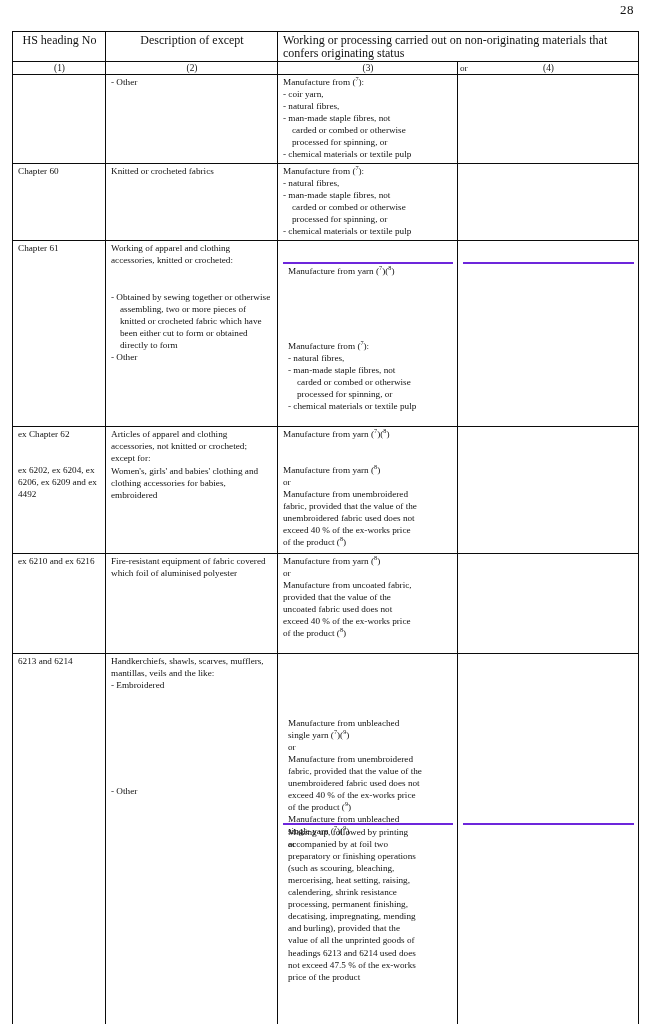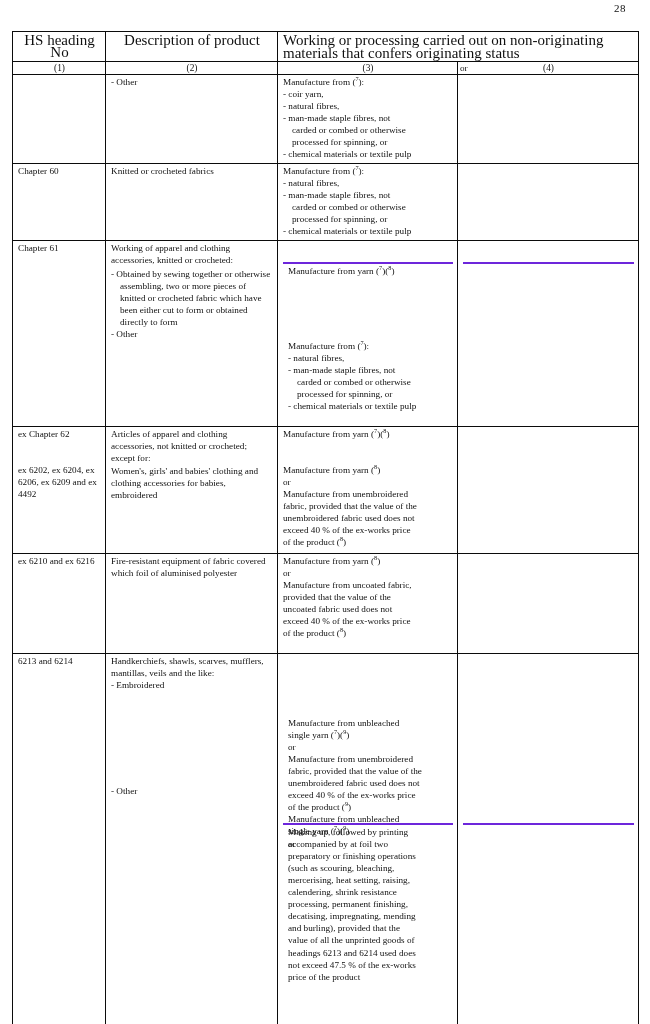--- a/index.html
+++ b/index.html
@@ -8,22 +8,22 @@
     background:#ffffff;
     font-family:"Liberation Serif", serif;
     color:#111;
     -webkit-font-smoothing:none;
     position:relative;
     overflow:hidden;
   }
   .page{position:relative;width:650px;height:1024px;box-sizing:border-box;}
 
   .page-number{
-    position:absolute;top:2px;right:24px;
-    font-size:11px;letter-spacing:.5px;color:#111;
+    position:absolute;top:2px;right:16px;
+    font-size:13px;letter-spacing:.5px;color:#111;
   }
 
   
   .tbl{
     position:absolute;left:12px;top:31px;
     width:626px;
     border-collapse:collapse;
     table-layout:fixed;
     font-size:9.2px;
     line-height:12.05px;
@@ -37,21 +37,21 @@
     background:#fff;
   }
   .c1{width:93px;}
   .c2{width:172px;}
   .c3{width:180px;}
   .c4{width:181px;}
 
   .hdr td{
     text-align:center;
     padding-top:2px;padding-bottom:2px;
-    font-size:15px;
+    font-size:12px;
   }
   .hdr td.wide{text-align:left;padding-left:5px;line-height:12.5px;}
   .numrow td{text-align:center;font-size:9.4px;padding-top:0px;padding-bottom:0px;}
   .numrow td.orcell{position:relative;text-align:center;}
   .numrow .or-label{position:absolute;left:2px;top:0;font-size:9.2px;}
 
   .thick-top{border-top-width:2px;}
   .thick-bottom{border-bottom-width:2px;}
 
   
@@ -82,21 +82,21 @@
     <colgroup>
       <col class="c1">
         <col class="c2">
         <col class="c3">
         <col class="c4">
     </colgroup>
 
     <tbody>
         <tr class="hdr">
       <td class="thick-top">HS heading No</td>
-      <td class="thick-top">Description of product</td>
+      <td class="thick-top">Description of except</td>
       <td class="thick-top wide" colspan="2">Working or processing carried out on non-originating materials that confers originating status</td>
     </tr>
 
     <tr class="numrow">
       <td class="thick-bottom">(1)</td>
       <td class="thick-bottom">(2)</td>
       <td class="thick-bottom orcell">
         <span>(3)</span>
       </td>
       <td class="thick-bottom orcell">
@@ -135,21 +135,21 @@
         <div class="ind2">processed for spinning, or</div>
         <div class="ind">- chemical materials or textile pulp</div>
       </td>
       <td></td>
     </tr>
 
     <tr>
       <td style="height:183px">Chapter 61</td>
       <td>
         <div>Working of apparel and clothing accessories, knitted or crocheted:</div>
-        <div class="ind" style="margin-top:2px">- Obtained by sewing together or otherwise assembling, two or more pieces of knitted or crocheted fabric which have been either cut to form or obtained directly to form</div>
+        <div class="ind" style="margin-top:25px">- Obtained by sewing together or otherwise assembling, two or more pieces of knitted or crocheted fabric which have been either cut to form or obtained directly to form</div>
         <div>- Other</div>
       </td>
       <td class="stack">
         <div class="sub thickb" style="height:22px"></div>
         <div class="sub" style="height:160px">
           <div>Manufacture from yarn (<sup>7</sup>)(<sup>8</sup>)</div>
           <div style="height:63px"></div>
           <div>Manufacture from (<sup>7</sup>):</div>
           <div class="ind">- natural fibres,</div>
           <div class="ind">- man-made staple fibres, not</div>

